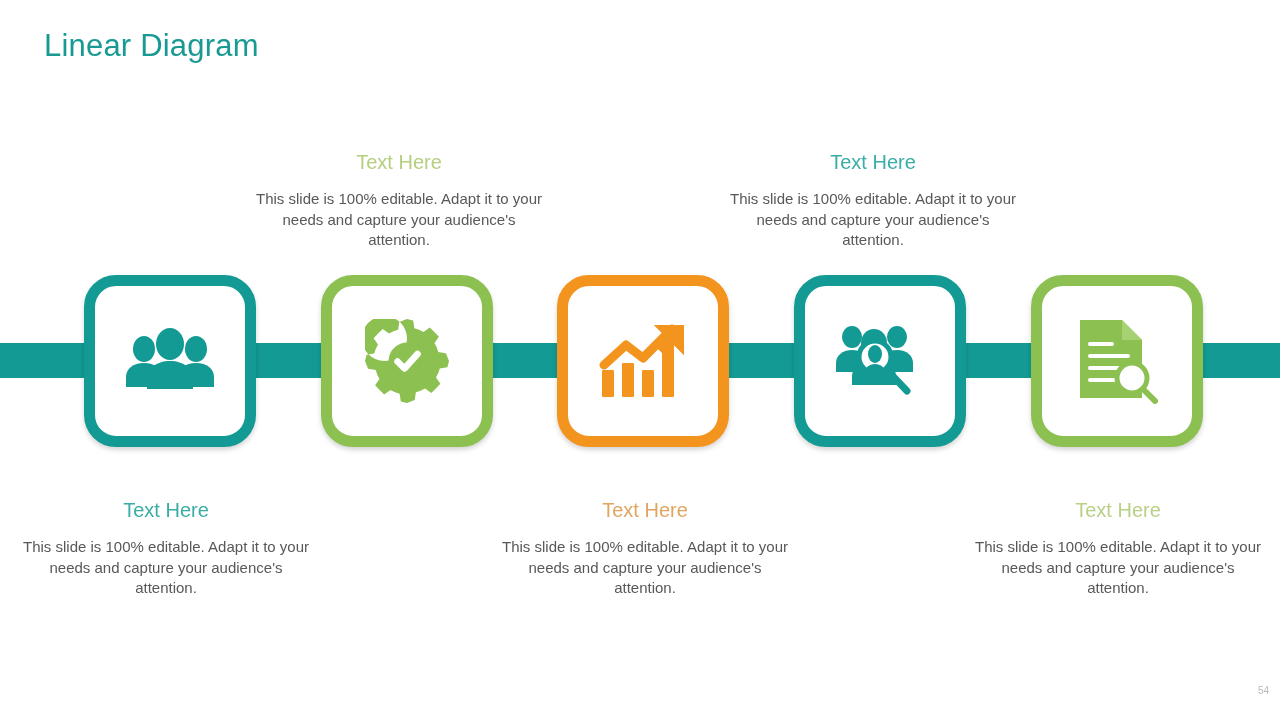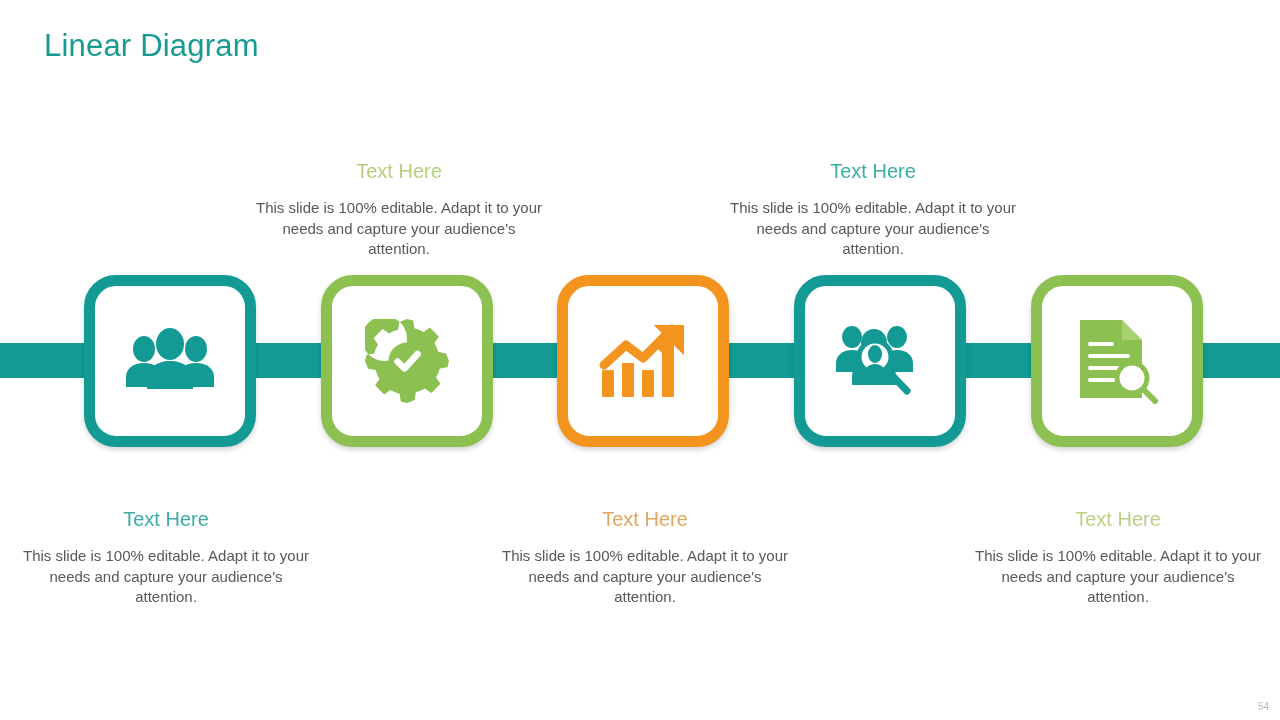--- a/index.html
+++ b/index.html
@@ -62,21 +62,20 @@
     position:absolute;
     width:290px;
     text-align:center;
     z-index:3;
   }
   .txt-heading {
     font-size:20px;
     font-weight:400;
     line-height:1.2;
     margin-bottom:7px;
-    margin-top:9px;
   }
   .txt-heading.teal   { color:#3aada6; }
   .txt-heading.green  { color:#b5cf7e; }
   .txt-heading.green2 { color:#b9d086; }
   .txt-heading.orange { color:#e0a661; }
   .txt-body {
     font-size:15px;
     line-height:1.37;
     color:#585858;
     margin-top:15px;
@@ -86,21 +85,21 @@
   .t1 { left:254px; top:150px; }
   .t2 { left:728px; top:150px; }
   
   .b1 { left:21px;  top:498px; }
   .b2 { left:500px; top:498px; }
   .b3 { left:973px; top:498px; }
 
   
   .page-number {
     position:absolute;
-    right:11px; bottom:8px;
+    right:11px; bottom:24px;
     font-size:10px;
     color:#b9b9b9;
   }
 </style>
 </head>
 <body>
 
 <div class="slide">
 
   <div class="slide-title">Linear Diagram</div>

